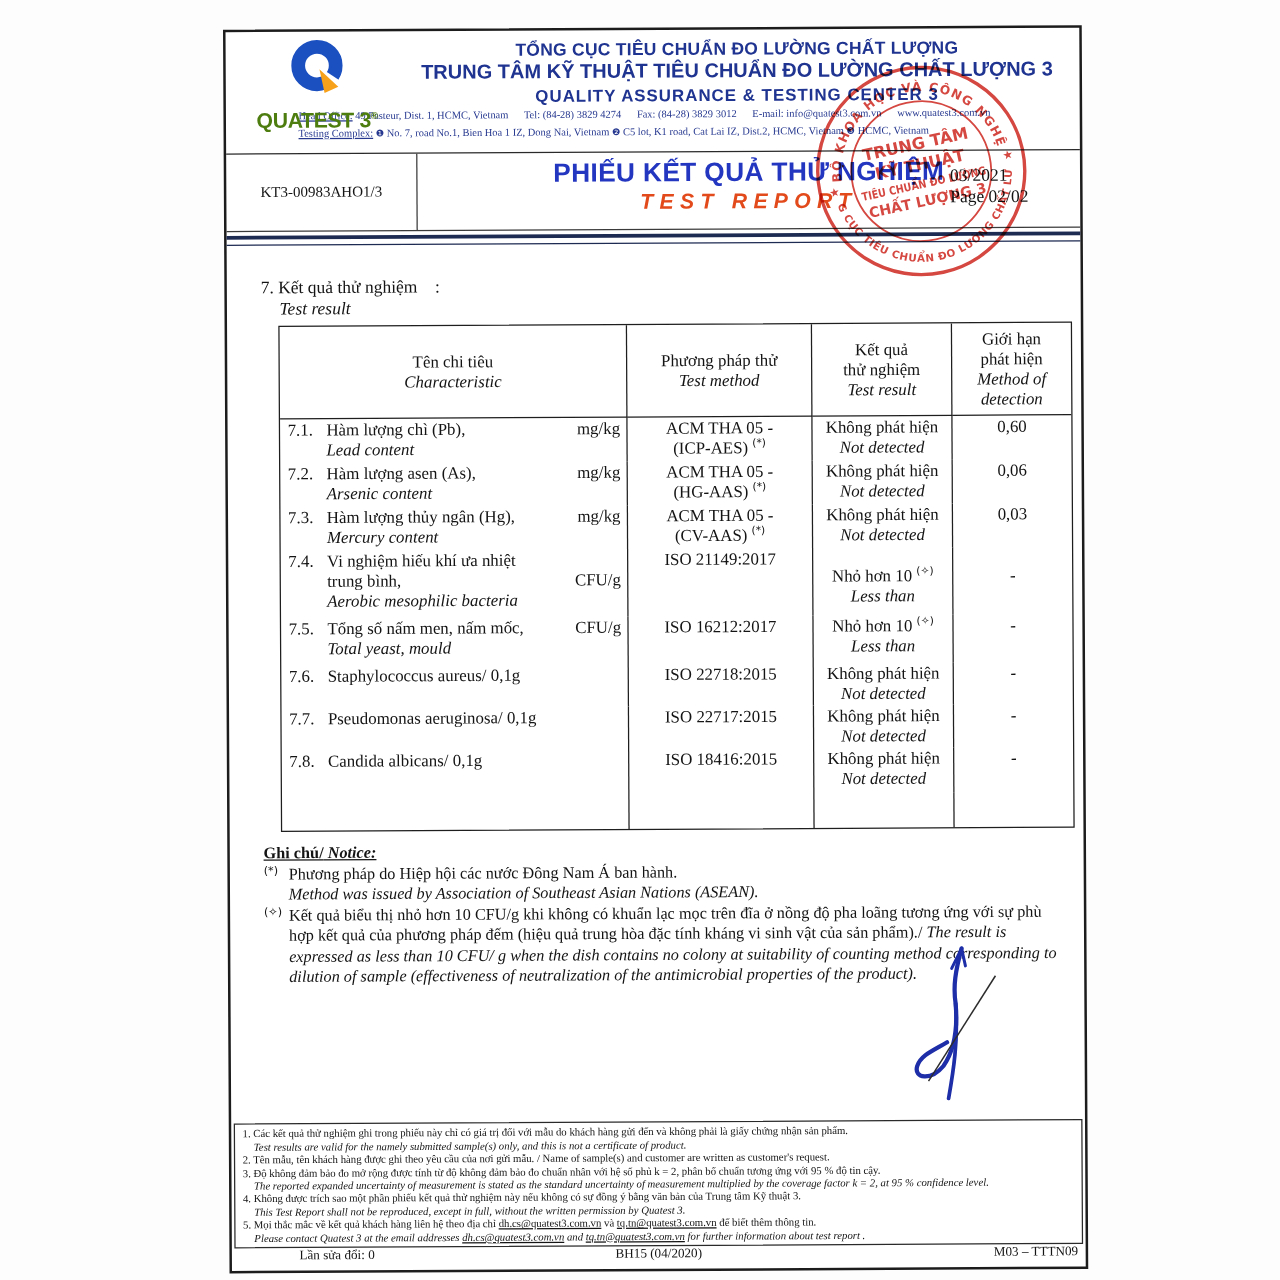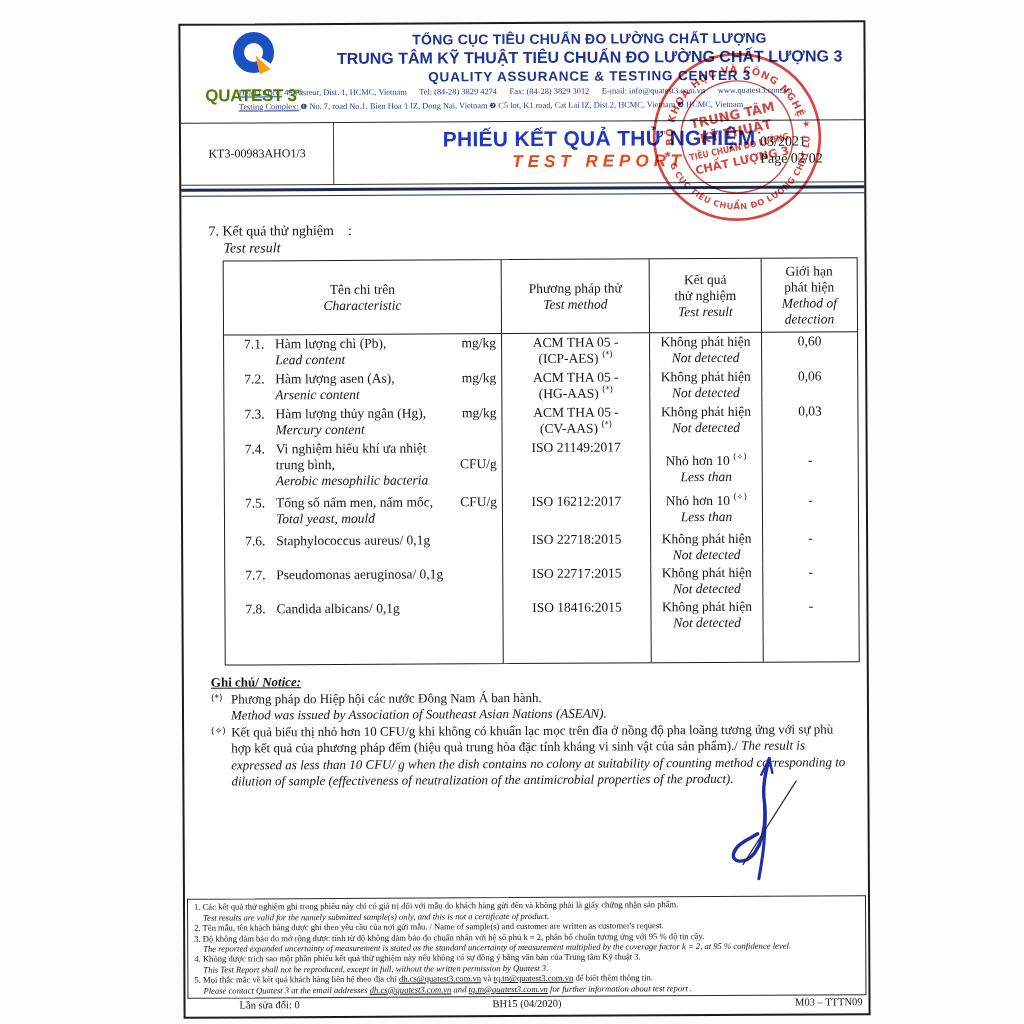--- a/index.html
+++ b/index.html
@@ -41,21 +41,21 @@
   
   .tbl{margin-left:41px;width:633px;border:1.5px solid #1e1e1e;display:grid;
        grid-template-columns:278px 148px 112px 95px;
        grid-template-rows:74px 35px 35px 35px 54px 38px 34px 34px 36px 28px;}
   .cell{border-right:1.2px solid #1e1e1e;font-size:13.5px;line-height:16px;padding:1px 2px;box-sizing:border-box;}
   .cell.last{border-right:none;}
   .hc{border-bottom:1.2px solid #1e1e1e;display:flex;flex-direction:column;justify-content:center;
       align-items:center;text-align:center;}
   .hc .en{font-style:italic;}
   .c1{display:flex;padding-left:6px;padding-right:5px;}
-  .c1 .no{width:31px;flex:none;margin-left:14px;}
+  .c1 .no{width:31px;flex:none;}
   .c1 .nm{flex:1;}
   .ln{display:flex;justify-content:space-between;}
   .en-it{font-style:italic;}
   .c2,.c3,.c4{text-align:center;}
   sup.mk{font-size:8.5px;vertical-align:super;line-height:0;font-family:"DejaVu Sans",sans-serif;}
   .pt15{padding-top:15px;}
 
   
   .notes{margin:9px 13px 0 27px;font-size:13px;line-height:16.5px;}
   .gc{font-weight:bold;text-decoration:underline;}
@@ -118,21 +118,21 @@
   <div class="dbl"></div>
 
   <div class="sec">
     <div><span>7.</span> <span>Kết quả thử nghiệm</span>&nbsp;&nbsp;&nbsp;&nbsp;<span>:</span></div>
     <div class="en">Test result</div>
   </div>
 
   <div class="tbl">
 
     <div class="cell hc">
-      <div>Tên chi trên</div>
+      <div>Tên chi tiêu</div>
         <div class="en">Characteristic</div>
     </div>
     <div class="cell hc">
       <div>Phương pháp thử</div>
         <div class="en">Test method</div>
     </div>
     <div class="cell hc">
       <div>Kết quả</div>
         <div>thử nghiệm</div>
         <div class="en">Test result</div>

